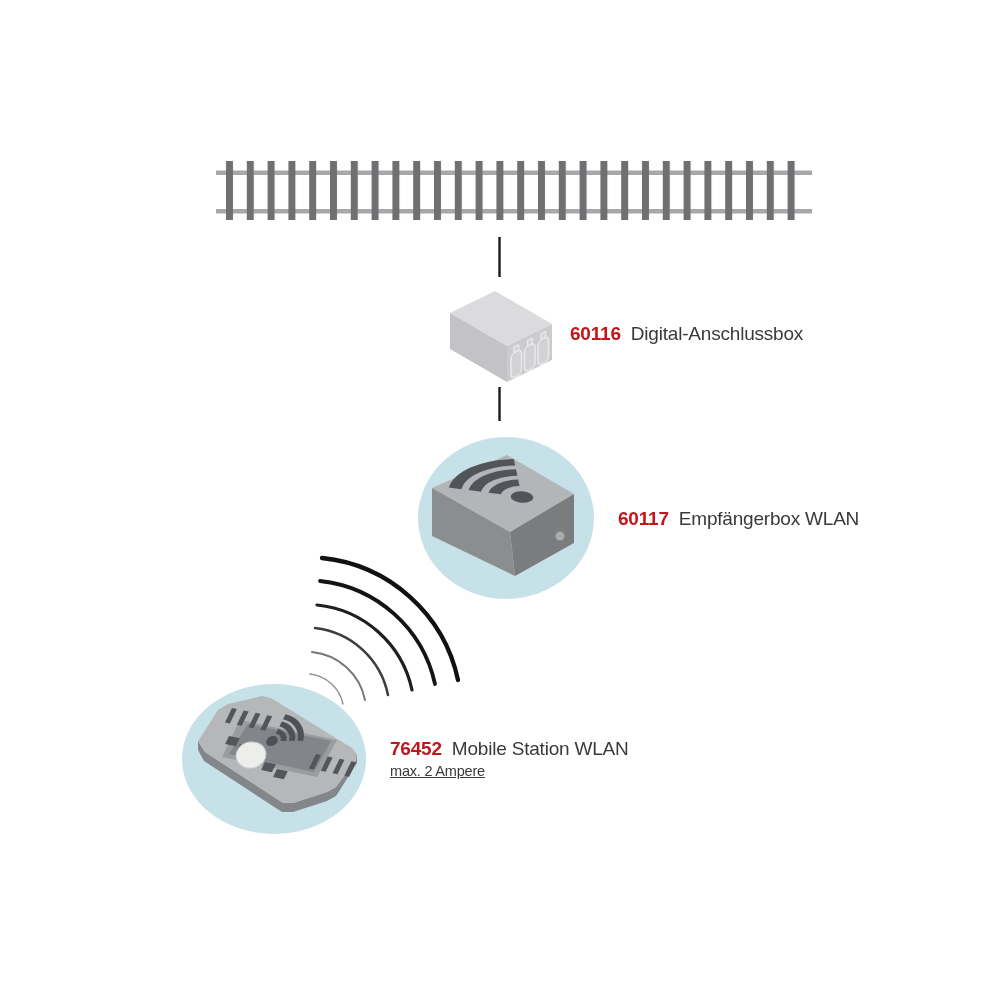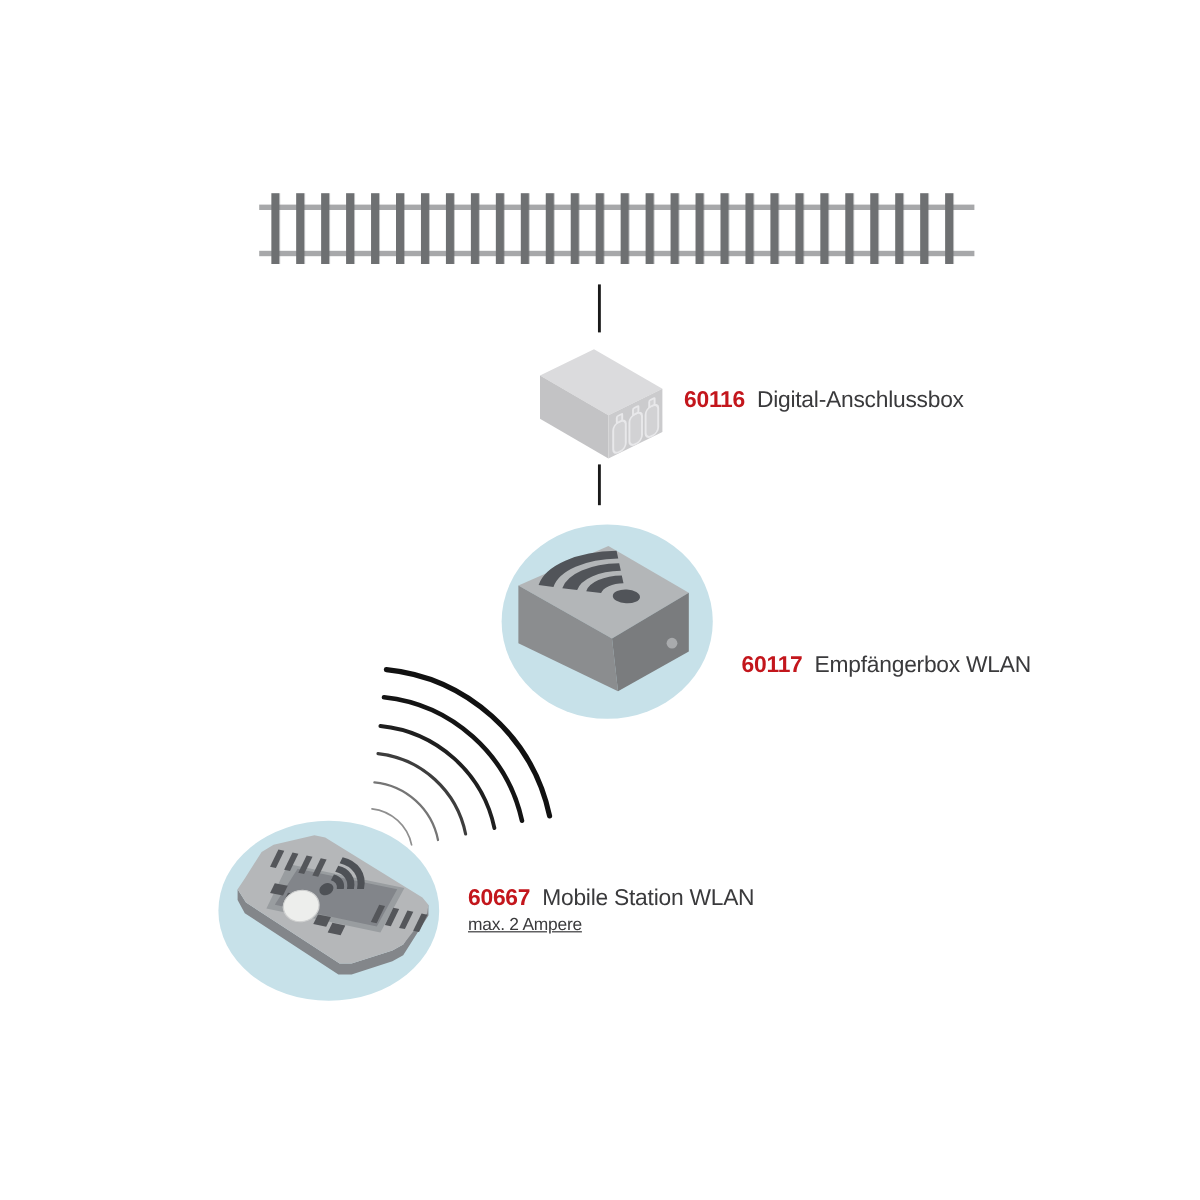--- a/index.html
+++ b/index.html
@@ -7,21 +7,21 @@
     position:relative;width:1000px;height:972px;background:var(--background,#fff);
     overflow:hidden;font-family:"Liberation Sans",sans-serif;
   }
   .art{position:absolute;left:0;top:0;width:1000px;height:1000px;}
   .halo{fill:var(--halo-blue,#c7e1e9);}
   .label{position:absolute;white-space:nowrap;font-size:19px;line-height:19px;letter-spacing:-0.2px;}
   .label .num{color:var(--number-red,#c3161c);font-weight:700;margin-right:10px;}
   .label .name{color:var(--label-dark,#3a3a3c);font-weight:400;}
   .label .note{display:block;margin-top:6px;font-size:14.5px;line-height:15px;font-weight:400;color:var(--label-dark,#3a3a3c);text-decoration:underline;}
   .l-anschlussbox{left:570px;top:324px;}
-  .l-empfaengerbox{left:618px;top:509px;margin-top:36px;}
+  .l-empfaengerbox{left:618px;top:509px;}
   .l-mobilestation{left:390px;top:739px;}
 </style>
 </head>
 <body>
 
 <div class="canvas">
 
   <svg class="art" viewBox="0 0 1000 1000" aria-hidden="true">
     <defs>
       <pattern id="ties" patternUnits="userSpaceOnUse" x="226" y="161" width="20.8" height="59">
@@ -132,17 +132,17 @@
 
   <div class="label l-anschlussbox">
     <span class="num">60116</span><span class="name">Digital-Anschlussbox</span>
   </div>
 
   <div class="label l-empfaengerbox">
     <span class="num">60117</span><span class="name">Empfängerbox WLAN</span>
   </div>
 
   <div class="label l-mobilestation">
-    <span class="num">60667</span><span class="name">Mobile Station WLAN</span>
+    <span class="num">76452</span><span class="name">Mobile Station WLAN</span>
     <span class="note">max. 2 Ampere</span>
   </div>
 
 </div>
 
 </body></html>

